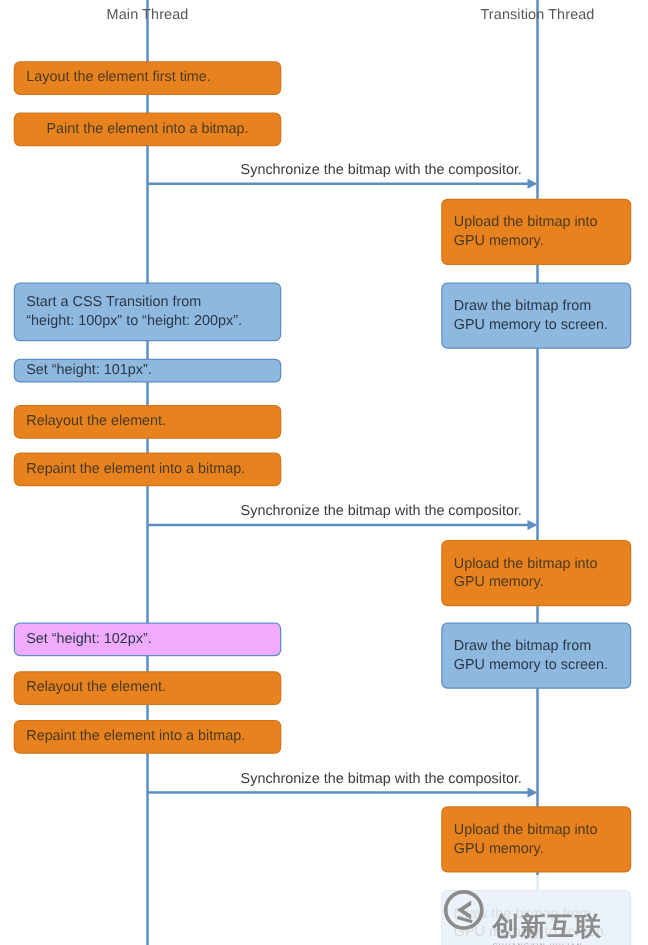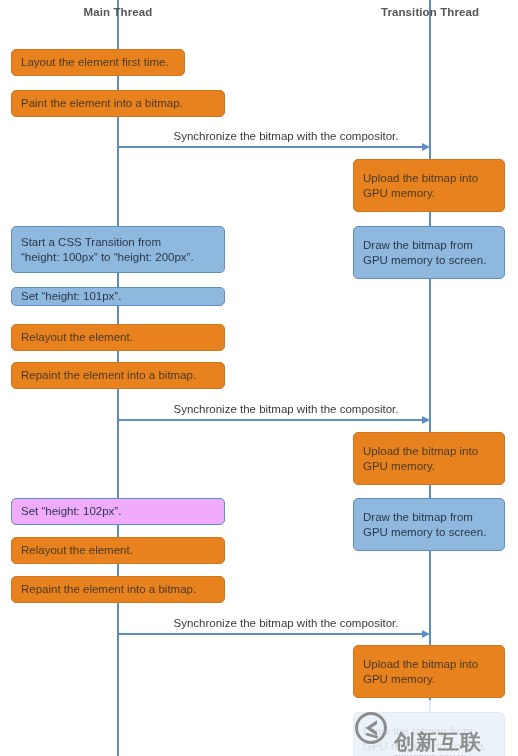--- a/index.html
+++ b/index.html
@@ -25,21 +25,20 @@
     bottom: 0;
   }
   .lane-title {
     position: absolute;
     font-size: 11.5px;
     color: #565656;
     text-align: center;
     white-space: nowrap;
     transform: translateX(-50%);
     letter-spacing: 0.1px;
-    font-weight: bold;
   }
   .node {
     position: absolute;
     box-sizing: border-box;
     border-radius: 5px;
     font-size: 11.5px;
     line-height: 14.5px;
     color: #3a3a3a;
     padding: 5px 9px;
     white-space: pre-line;
@@ -69,20 +68,21 @@
     border-top: 4.5px solid transparent;
     border-bottom: 4.5px solid transparent;
     border-left: 8px solid #5C8EC4;
   }
   .msg-label {
     position: absolute;
     font-size: 11.5px;
     color: #3a3a3a;
     white-space: nowrap;
     transform: translateX(-50%);
+    margin-left: 19px;
   }
   
   .watermark {
     position: absolute;
     right: 0;
     bottom: 0;
     width: 178px;
     height: 56px;
     background: rgba(255,255,255,0.82);
     display: flex;
@@ -126,22 +126,22 @@
     <div class="lane-title" style="left: 430px; top: 6px;">Transition Thread</div>
     <div class="msg-line" style="left: 118px; width: 306px; top: 146px; background: rgb(92, 142, 196);"></div>
     <div class="msg-head" style="left: 422px; top: 142.5px; border-left-color: rgb(92, 142, 196);"></div>
     <div class="msg-label" style="left: 286px; top: 130px;">Synchronize the bitmap with the compositor.</div>
     <div class="msg-line" style="left: 118px; width: 306px; top: 419px; background: rgb(92, 142, 196);"></div>
     <div class="msg-head" style="left: 422px; top: 415.5px; border-left-color: rgb(92, 142, 196);"></div>
     <div class="msg-label" style="left: 286px; top: 403px;">Synchronize the bitmap with the compositor.</div>
     <div class="msg-line" style="left: 118px; width: 306px; top: 633px; background: rgb(92, 142, 196);"></div>
     <div class="msg-head" style="left: 422px; top: 629.5px; border-left-color: rgb(92, 142, 196);"></div>
     <div class="msg-label" style="left: 286px; top: 617px;">Synchronize the bitmap with the compositor.</div>
-    <div class="node orange" style="left: 11px; top: 49px; width: 174px; height: 27px; background: rgb(232, 130, 30); border-color: rgb(210, 118, 27);">Layout the element first time.</div>
-    <div class="node orange" style="left: 11px; top: 90px; width: 214px; height: 27px; background: rgb(232, 130, 30); border-color: rgb(210, 118, 27);">Paint the element into a bitmap.</div>
+    <div class="node orange" style="left: 11px; top: 49px; width: 214px; height: 27px; background: rgb(232, 130, 30); border-color: rgb(210, 118, 27);">Layout the element first time.</div>
+    <div class="node orange" style="left: 11px; top: 90px; width: 214px; height: 27px; background: rgb(232, 130, 30); border-color: rgb(210, 118, 27); text-align: center;">Paint the element into a bitmap.</div>
     <div class="node orange" style="left: 353px; top: 159px; width: 152px; height: 53px; background: rgb(232, 130, 30); border-color: rgb(210, 118, 27);">Upload the bitmap into
 GPU memory.</div>
     <div class="node blue" style="left: 11px; top: 226px; width: 214px; height: 47px; background: rgb(143, 184, 222); border-color: rgb(92, 142, 196);">Start a CSS Transition from
 “height: 100px” to “height: 200px”.</div>
     <div class="node blue" style="left: 353px; top: 226px; width: 152px; height: 53px; background: rgb(143, 184, 222); border-color: rgb(92, 142, 196);">Draw the bitmap from
 GPU memory to screen.</div>
     <div class="node blue" style="left: 11px; top: 287px; width: 214px; height: 19px; background: rgb(143, 184, 222); border-color: rgb(92, 142, 196);">Set “height: 101px”.</div>
     <div class="node orange" style="left: 11px; top: 324px; width: 214px; height: 27px; background: rgb(232, 130, 30); border-color: rgb(210, 118, 27);">Relayout the element.</div>
     <div class="node orange" style="left: 11px; top: 362px; width: 214px; height: 27px; background: rgb(232, 130, 30); border-color: rgb(210, 118, 27);">Repaint the element into a bitmap.</div>
     <div class="node orange" style="left: 353px; top: 432px; width: 152px; height: 53px; background: rgb(232, 130, 30); border-color: rgb(210, 118, 27);">Upload the bitmap into

